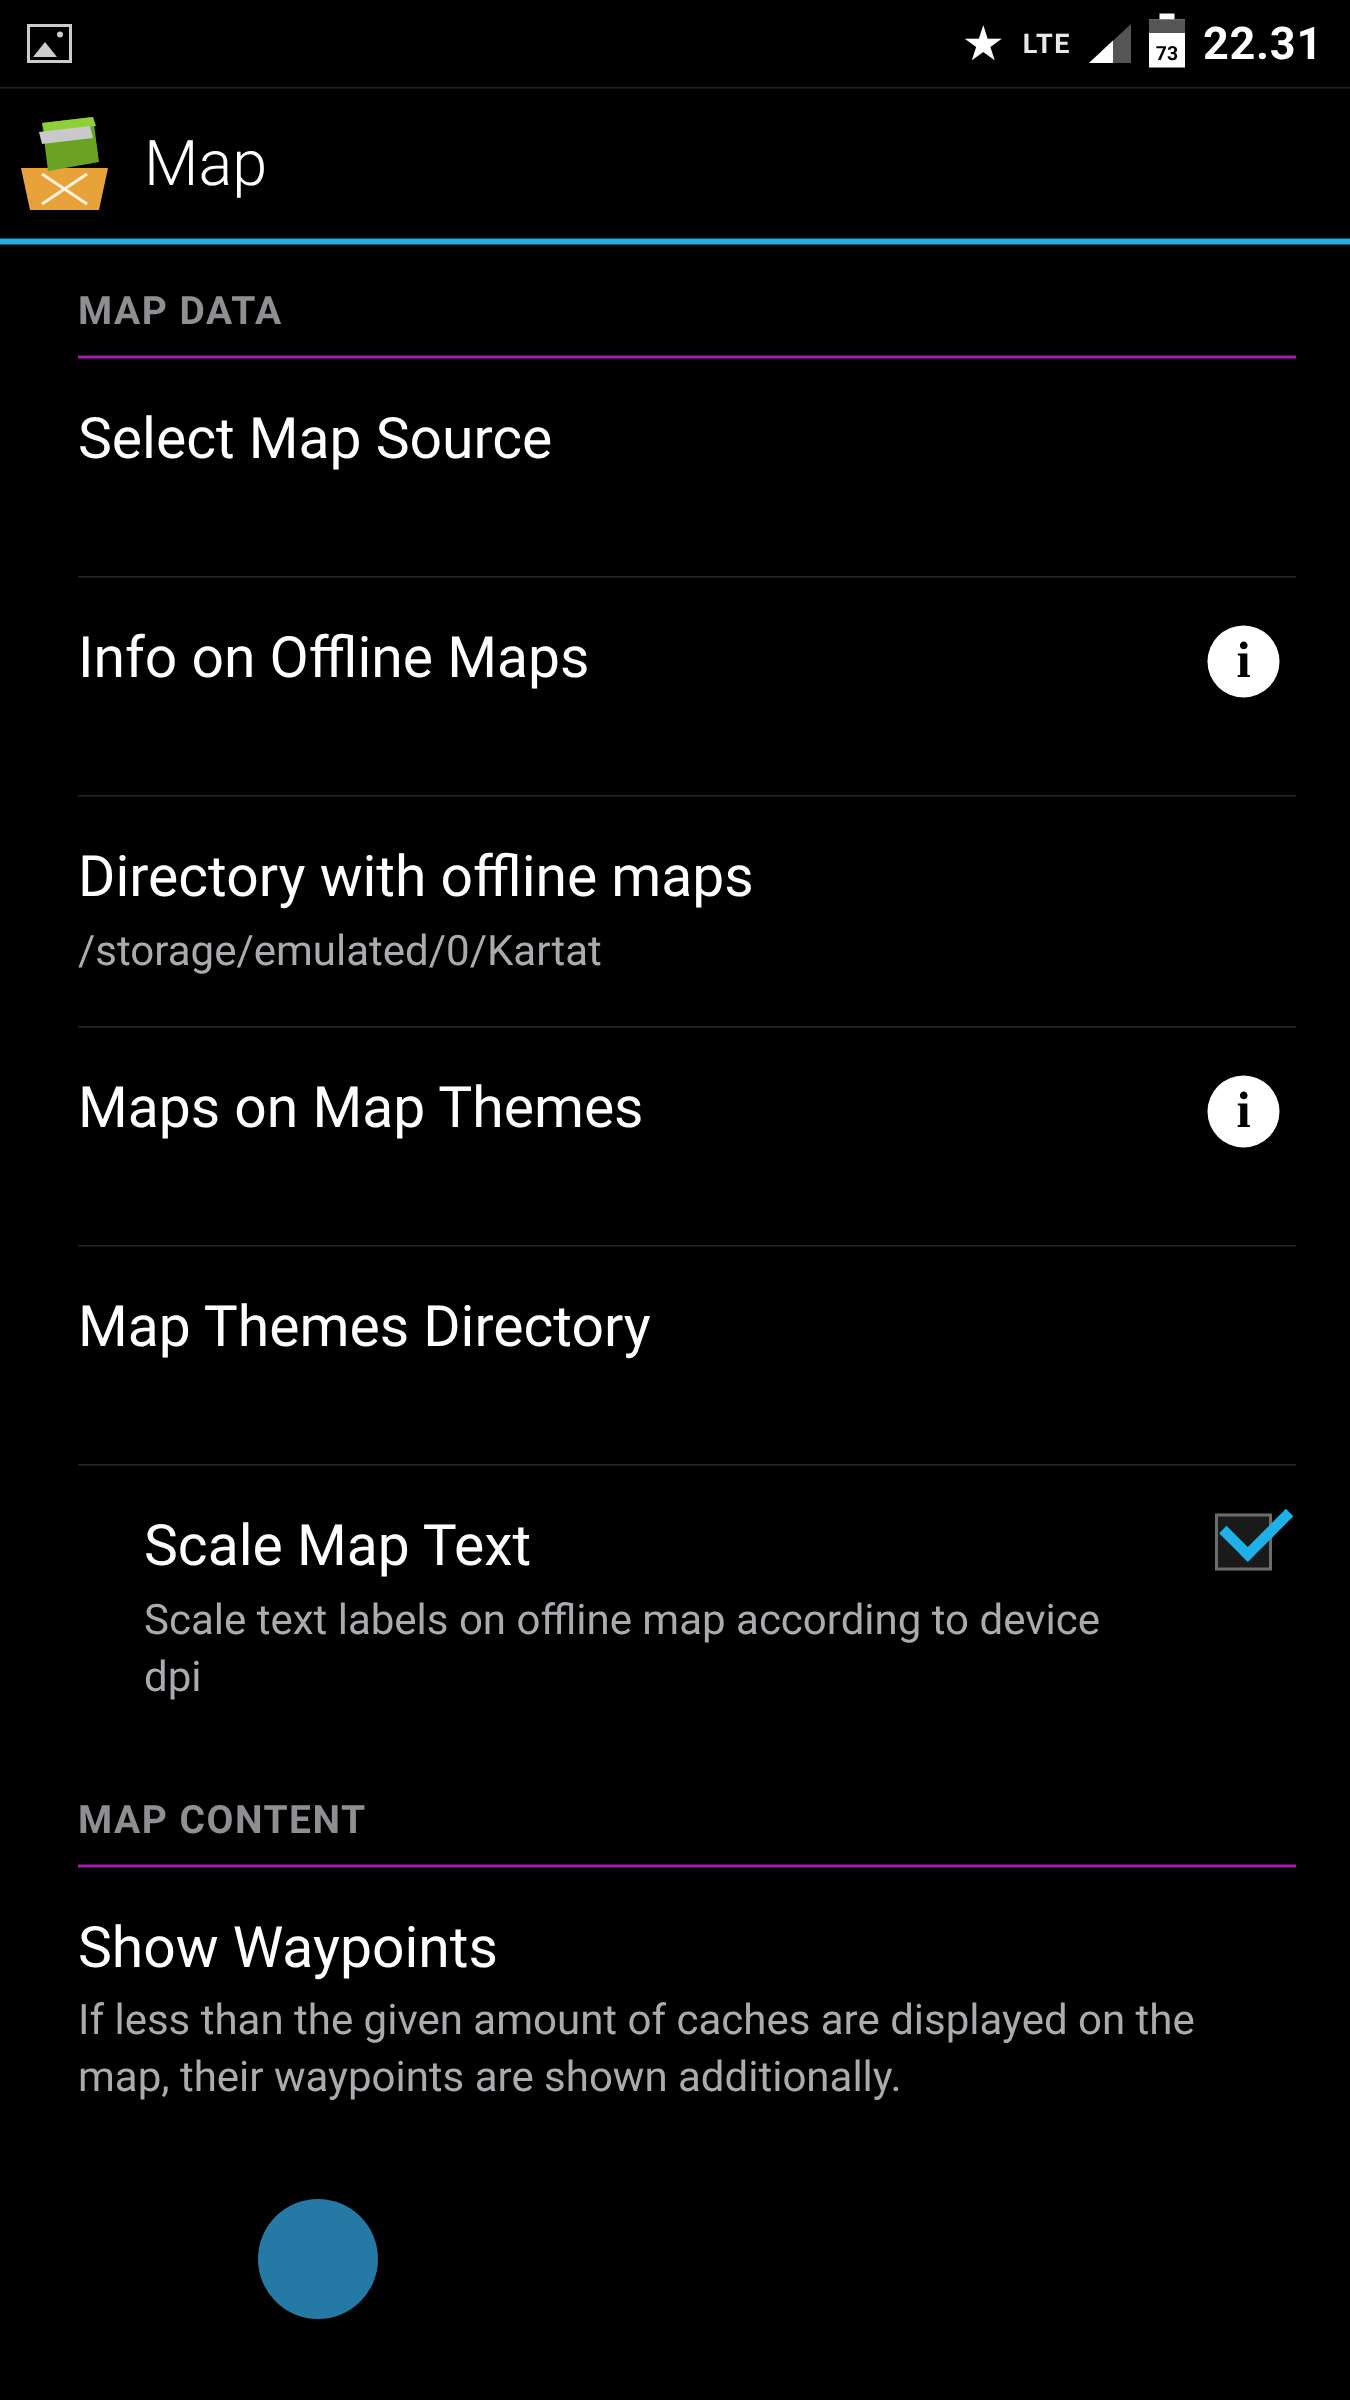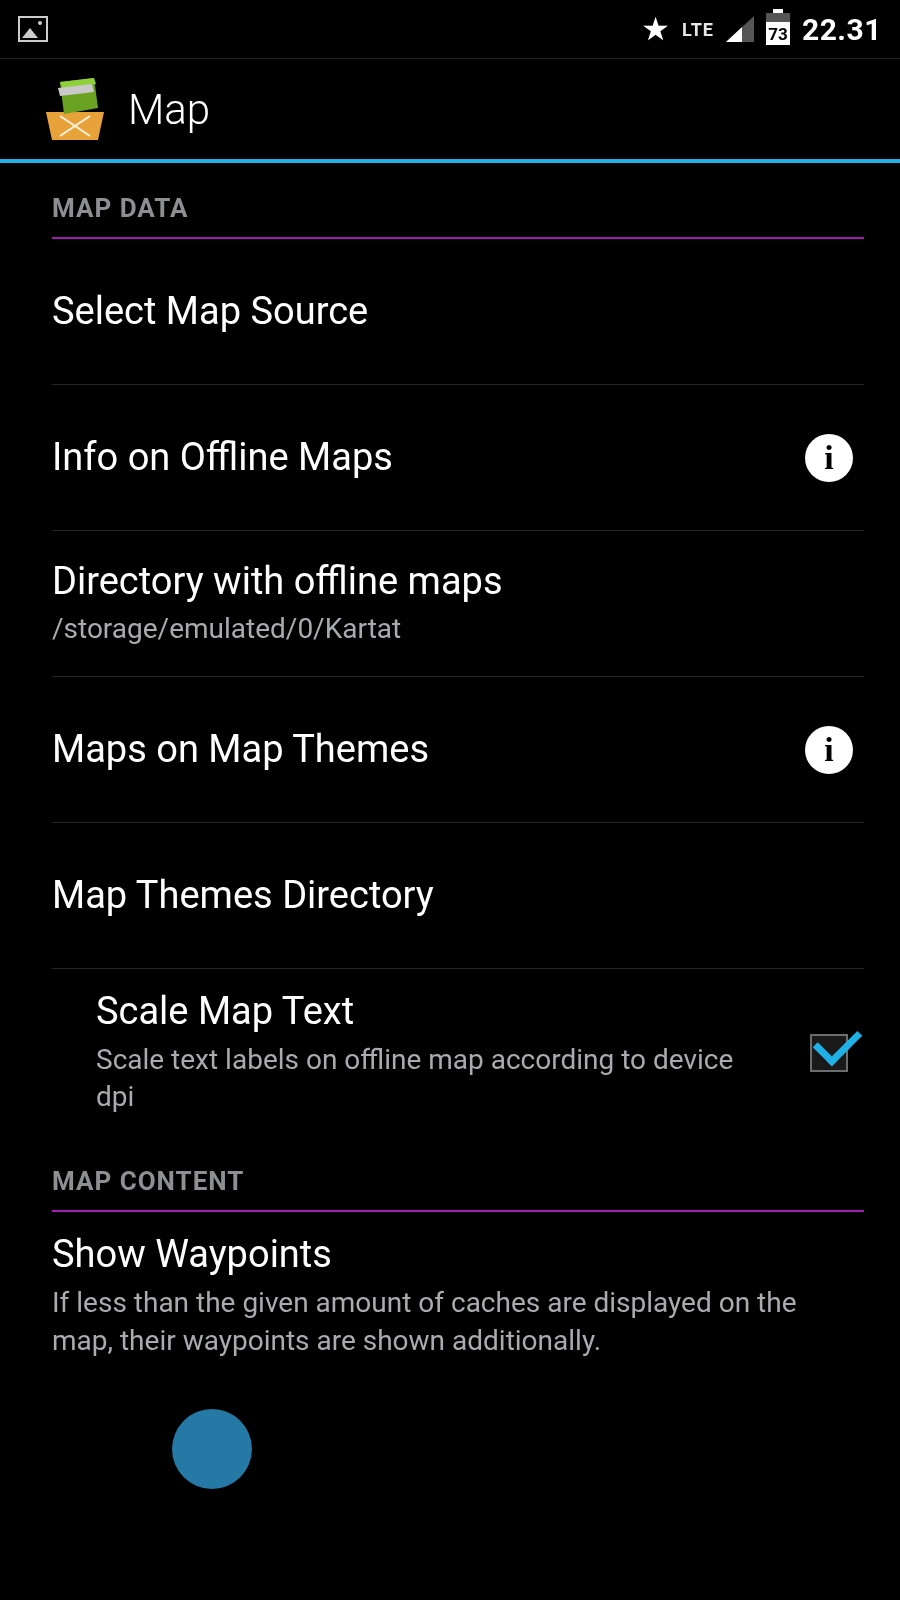--- a/index.html
+++ b/index.html
@@ -78,35 +78,35 @@
     width: 10px; height: 4px; background: #fff;
   }
   .battery-icon::after {
     content: "";
     position: absolute;
     top: 0; left: 0; right: 0; height: 9px;
     background: #555;
   }
   .battery-label {
     position: absolute; bottom: 1px; left: 0; right: 0;
-    color: #000; font-size: 17px; font-weight: 700; text-align: center;
+    color: #000; font-size: 13px; font-weight: 700; text-align: center;
   }
   .clock { font-weight: 700; letter-spacing: 0.5px; }
 
   .divider-thin {
     height: 1px; background: #222;
   }
 
   
   .action-bar {
     height: 100px;
     display: flex;
     align-items: center;
     gap: 18px;
-    padding: 0 40px;
+    padding: 0 8px;
   }
   .app-icon { width: 70px; height: 70px; position: relative; }
   .app-title { font-size: 42px; font-weight: 300; }
   .blue-rule { height: 4px; background: #1fb0e6; }
 
   
   .settings-list {
     padding: 0 36px 0 52px;
     height: calc(1600px - 58px - 1px - 100px - 4px);
     overflow: hidden;
@@ -114,24 +114,24 @@
   .section-header {
     color: #8d8f92;
     font-size: 26px;
     font-weight: 700;
     letter-spacing: 1px;
     padding: 30px 0 14px 0;
     border-bottom: 2px solid #a21caf;
   }
   .pref-item {
     display: flex;
-    align-items: center;
+    align-items: flex-start;
     gap: 24px;
     min-height: 146px;
-    padding: 20px 0;
+    padding: 32px 0;
     border-bottom: 1px solid #242628;
   }
   .pref-text { flex: 1; min-width: 0; }
   .pref-title {
     font-size: 38px;
     font-weight: 400;
     color: #fff;
     line-height: 1.2;
   }
   .pref-summary {

